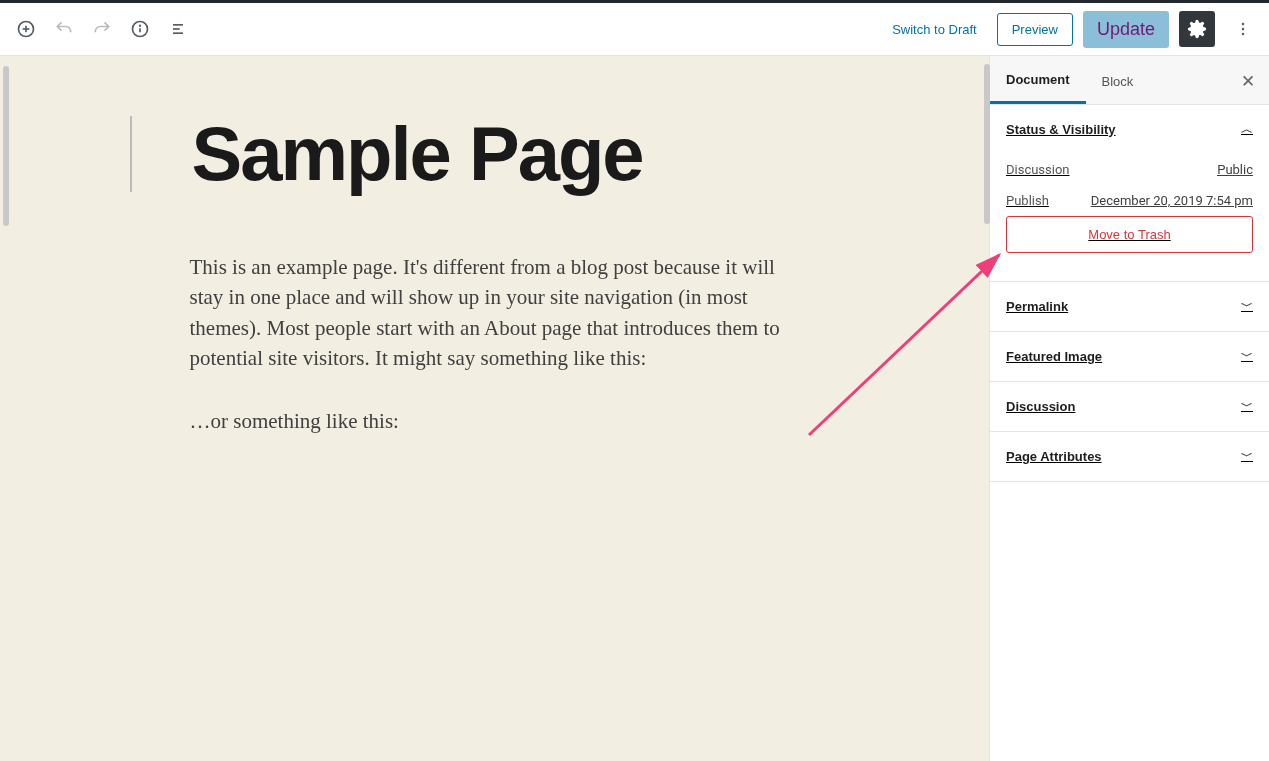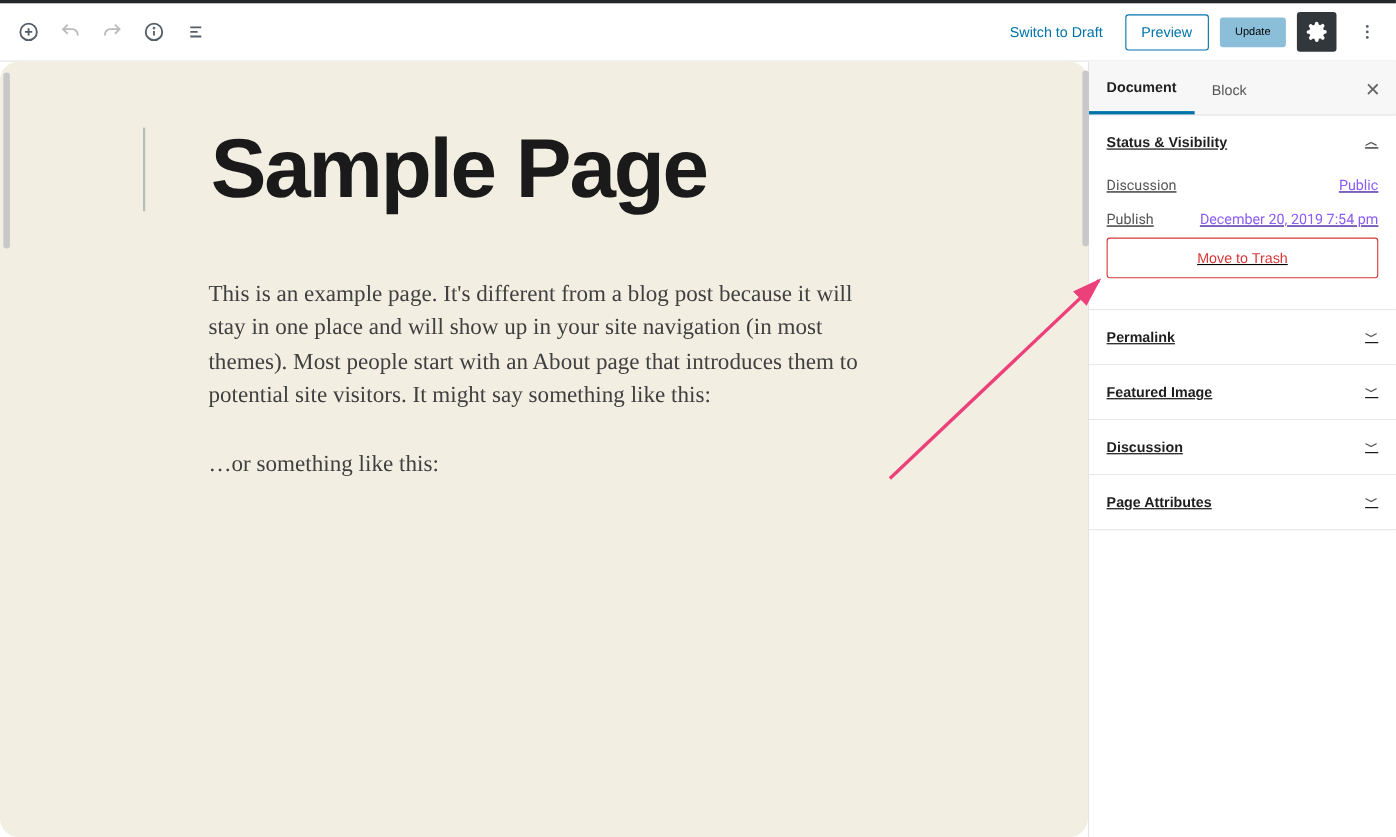--- a/index.html
+++ b/index.html
@@ -32,35 +32,34 @@
     .top-bar-right { display: flex; align-items: center; gap: 10px; }
     .link-btn {
       color: #0073aa; background: transparent; border: none;
       font-size: 13px; cursor: pointer; padding: 8px 10px;
     }
     .btn-outline {
       border: 1px solid #0073aa; color: #0073aa; background: #fff;
       font-size: 13px; padding: 8px 14px; border-radius: 3px; cursor: pointer;
     }
     .btn-primary {
-      border: none; background: #8bbfd9; color: #000000;
-      font-size: 10px; padding: 8px 14px; border-radius: 3px; cursor: pointer;
+      border: none; background: #8bbfd9; color: #701a75;
+      font-size: 18px; padding: 8px 14px; border-radius: 3px; cursor: pointer;
     }
     .btn-dark {
       width: 36px; height: 36px; background: #32373c; border: none;
       display: flex; align-items: center; justify-content: center;
       cursor: pointer; border-radius: 3px; color: #fff;
     }
     .main-wrap { display: flex; height: calc(761px - 56px); }
     .editor-area {
       flex: 1;
       background: #f3eee2;
       overflow-y: auto;
       position: relative;
-      border-radius: 17px;
     }
     .editor-scroll-indicator {
       position: absolute; left: 3px; top: 10px; width: 6px; height: 160px;
       background: #c8c8c8; border-radius: 3px;
     }
     .editor-content {
       max-width: 610px;
       margin: 0 auto;
       padding-top: 60px;
     }
@@ -137,21 +136,21 @@
       font-size: 13px; font-weight: 600; color: #1e1e1e;
       cursor: pointer; background: #fff; border: none; width: 100%;
     }
     .section-body { padding: 0 16px 16px; }
     .row {
       display: flex; justify-content: space-between; align-items: center;
       padding: 8px 0;
       font-size: 13px;
       color: #555;
     }
-    .row a { color: #8b5cf6; text-decoration: underline; }
+    .row a { color: #404040; text-decoration: underline; }
     .wide-btn {
       width: 100%;
       padding: 10px;
       border-radius: 3px;
       font-size: 13px;
       cursor: pointer;
       display: flex;
       align-items: center;
       justify-content: center;
       gap: 8px;

